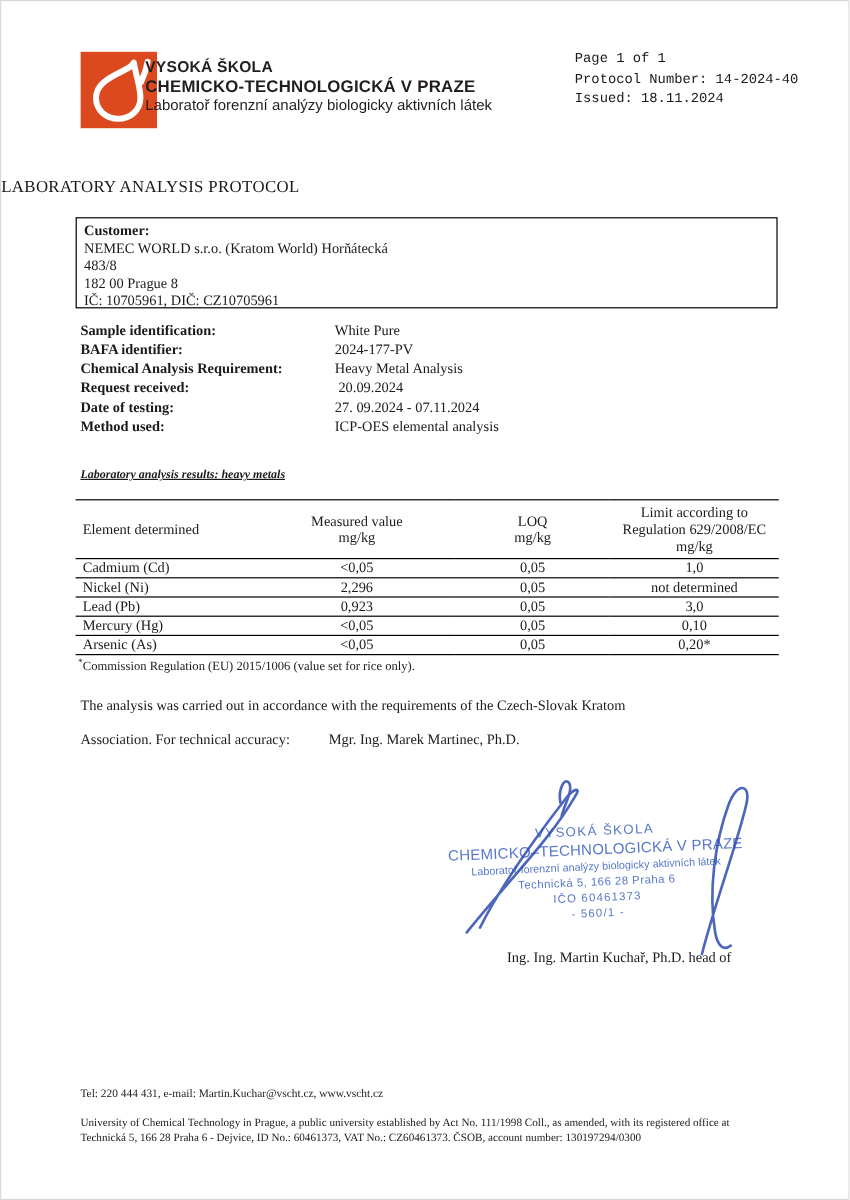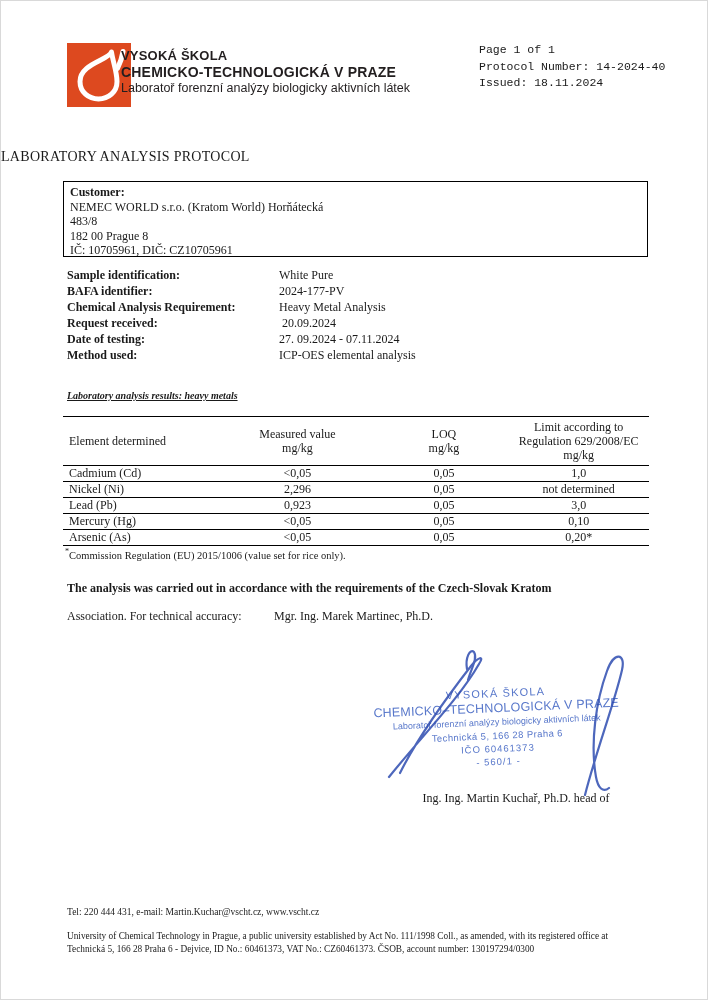--- a/index.html
+++ b/index.html
@@ -36,21 +36,21 @@
                       vertical-align:middle; padding:3px 2px; line-height:14px;
                       border-bottom:1.5px solid #000; }
   .results-table th.c1 { text-align:left; padding-left:6px; }
   .results-table td { text-align:center; height:15.8px; padding:0 2px; border-bottom:1px solid #000; line-height:15px; }
   .results-table td.c1 { text-align:left; padding-left:6px; }
   .results-table tbody tr:last-child td { border-bottom:1.5px solid #000; }
   .col1{width:26%;} .col2{width:28%;} .col3{width:22%;} .col4{width:24%;}
   .footnote { position:absolute; left:64px; top:546px; font-size:10.5px; }
   .footnote sup { font-size:8px; }
   
-  .stmt1 { position:absolute; left:66px; top:580px; font-size:12px;font-weight:bold; }
+  .stmt1 { position:absolute; left:66px; top:580px; font-size:12px; }
   .stmt2 { position:absolute; left:66px; top:608px; font-size:12px; width:580px; }
   .stmt2 .name { position:absolute; left:207px; }
   
   .stamp { position:absolute; left:368px; top:686px; width:256px; text-align:center;
            font-family:"Liberation Sans", sans-serif; transform:rotate(-2.5deg);
            opacity:.92; }
   .stamp .s1 { font-size:11px;  letter-spacing:1.2px; line-height:13px; }
   .stamp .s2 { font-size:12.5px; letter-spacing:.2px; line-height:14px; margin-top:1px; }
   .stamp .s3 { font-size:9px;   line-height:11px; margin-top:2px; }
   .stamp .s4 { font-size:9.5px; letter-spacing:.4px; line-height:12px; margin-top:2px; }

